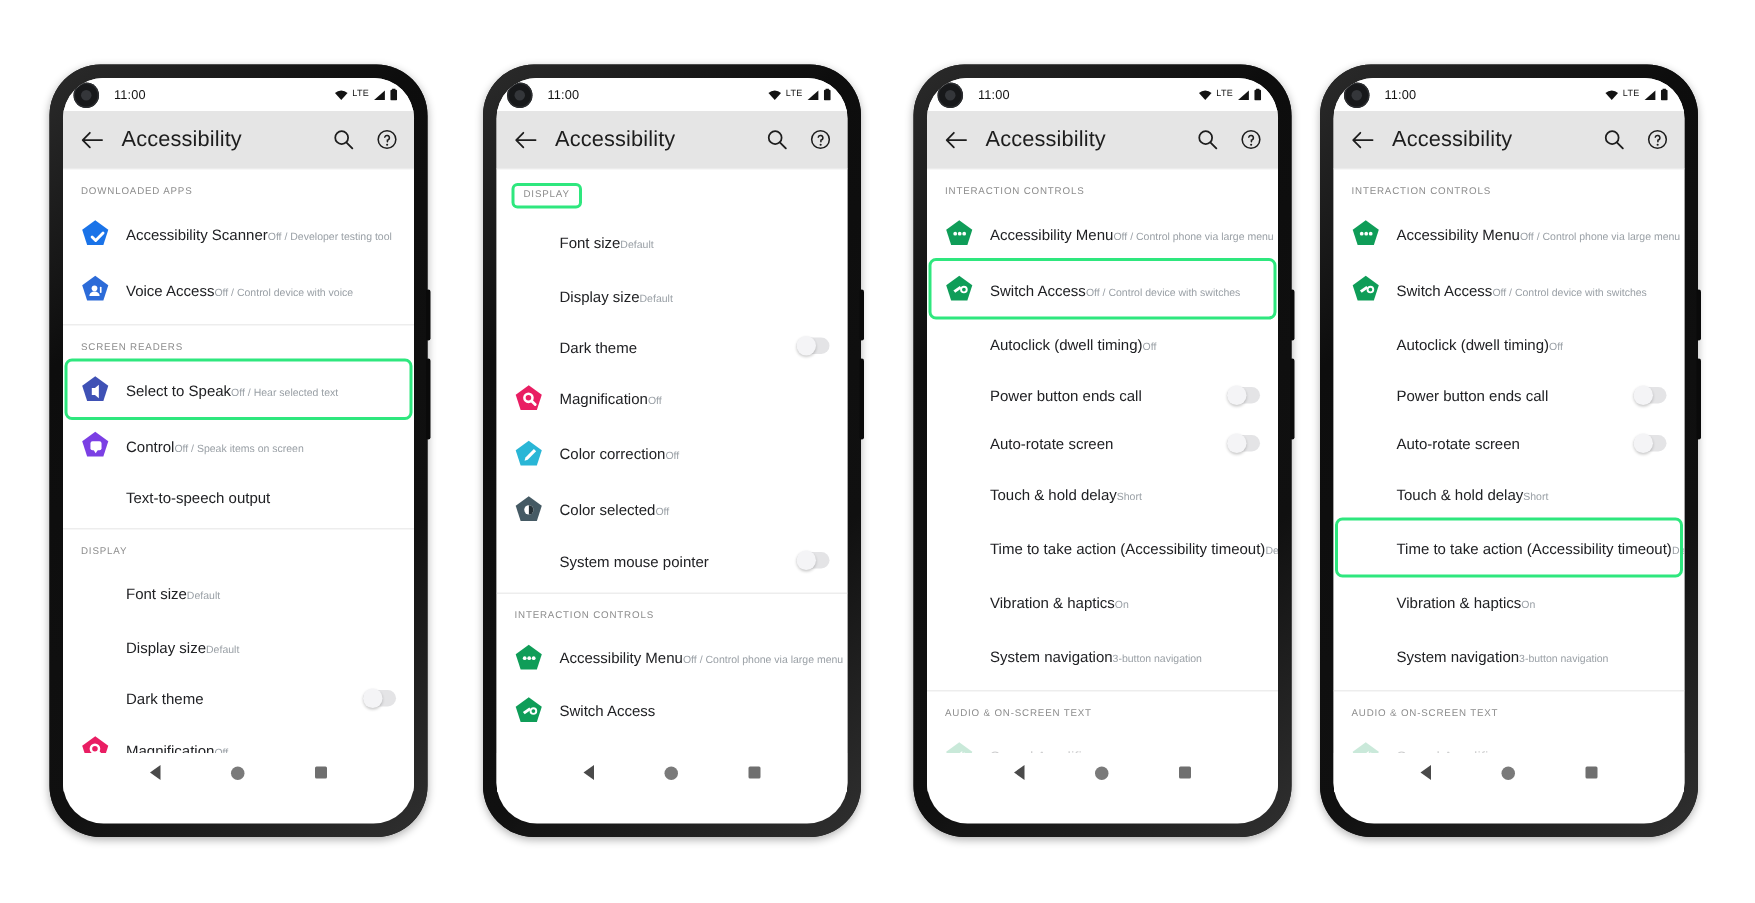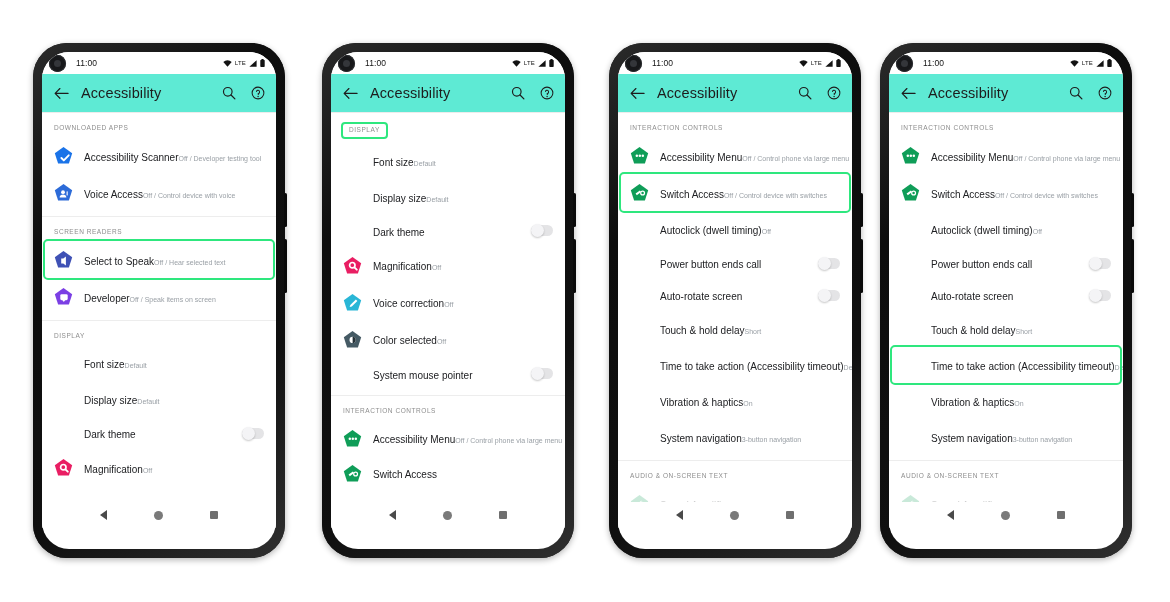--- a/index.html
+++ b/index.html
@@ -120,21 +120,21 @@
     letter-spacing: .2px;
     color: #131313;
   }
 
   
   .appbar {
     display: flex;
     align-items: center;
     height: 38px;
     padding: 0 11px 0 10px;
-    background: #5eead4;
+    background: #e5e5e5;
     border-bottom: 1px solid #ececec;
   }
   .appbar-back {
     width: 18px; height: 18px;
     display: flex; align-items: center; justify-content: center;
     flex: none;
   }
   .appbar-title {
     font-size: 14.5px;
     color: #1d1d1d;
@@ -361,21 +361,23 @@
               </span>
               <span class="row-text"><span class="row-title">Select to Speak</span><span class="row-sub">Off / Hear selected text</span></span>
             </div><div class="row tall">
               <span class="row-icon">
                 <svg class="pent" viewBox="0 0 19 19" xmlns="http://www.w3.org/2000/svg">
                   <path d="M9.5 0.9 L18.2 7.2 L14.9 17.4 L4.1 17.4 L0.8 7.2 Z" fill="#7B3FE4"></path>
                   <rect x="6.3" y="7.2" width="7.4" height="6.0" rx="1.4" fill="#fff"></rect>
                   <path d="M8.4 13.0l1.4 2.1 1.4-2.1z" fill="#fff"></path>
                 </svg>
               </span>
-              <span class="row-text"><span class="row-title">Developer</span><span class="row-sub">Off / Speak items on screen</span></span>
+              <span class="row-text"><span class="row-title">Control</span><span class="row-sub">Off / Speak items on screen</span></span>
+            </div><div class="row indent">
+              <span class="row-text"><span class="row-title">Text-to-speech output</span></span>
             </div><div class="divider"></div><div class="section-head">DISPLAY</div><div class="row tall indent">
               <span class="row-text"><span class="row-title">Font size</span><span class="row-sub">Default</span></span>
             </div><div class="row tall indent">
               <span class="row-text"><span class="row-title">Display size</span><span class="row-sub">Default</span></span>
             </div><div class="row indent">
               <span class="row-text"><span class="row-title">Dark theme</span></span>
               <span class="switch">
                 <span class="knob"></span>
               </span>
             </div><div class="row tall">
@@ -463,21 +465,21 @@
                 </svg>
               </span>
               <span class="row-text"><span class="row-title">Magnification</span><span class="row-sub">Off</span></span>
             </div><div class="row tall">
               <span class="row-icon">
                 <svg class="pent" viewBox="0 0 19 19" xmlns="http://www.w3.org/2000/svg">
                   <path d="M9.5 0.9 L18.2 7.2 L14.9 17.4 L4.1 17.4 L0.8 7.2 Z" fill="#29B6D6"></path>
                   <path d="M12.9 6.4l1.5 1.5-5.6 5.6-2.1.6.6-2.1z" fill="#fff"></path>
                 </svg>
               </span>
-              <span class="row-text"><span class="row-title">Voice correction</span><span class="row-sub">Off</span></span>
+              <span class="row-text"><span class="row-title">Color correction</span><span class="row-sub">Off</span></span>
             </div><div class="row tall">
               <span class="row-icon">
                 <svg class="pent" viewBox="0 0 19 19" xmlns="http://www.w3.org/2000/svg">
                   <path d="M9.5 0.9 L18.2 7.2 L14.9 17.4 L4.1 17.4 L0.8 7.2 Z" fill="#455A64"></path>
                   <circle cx="9.6" cy="9.9" r="3.1" fill="#fff"></circle>
                   <path d="M9.6 6.8a3.1 3.1 0 0 1 0 6.2z" fill="#263238"></path>
                 </svg>
               </span>
               <span class="row-text"><span class="row-title">Color selected</span><span class="row-sub">Off</span></span>
             </div><div class="row indent">

